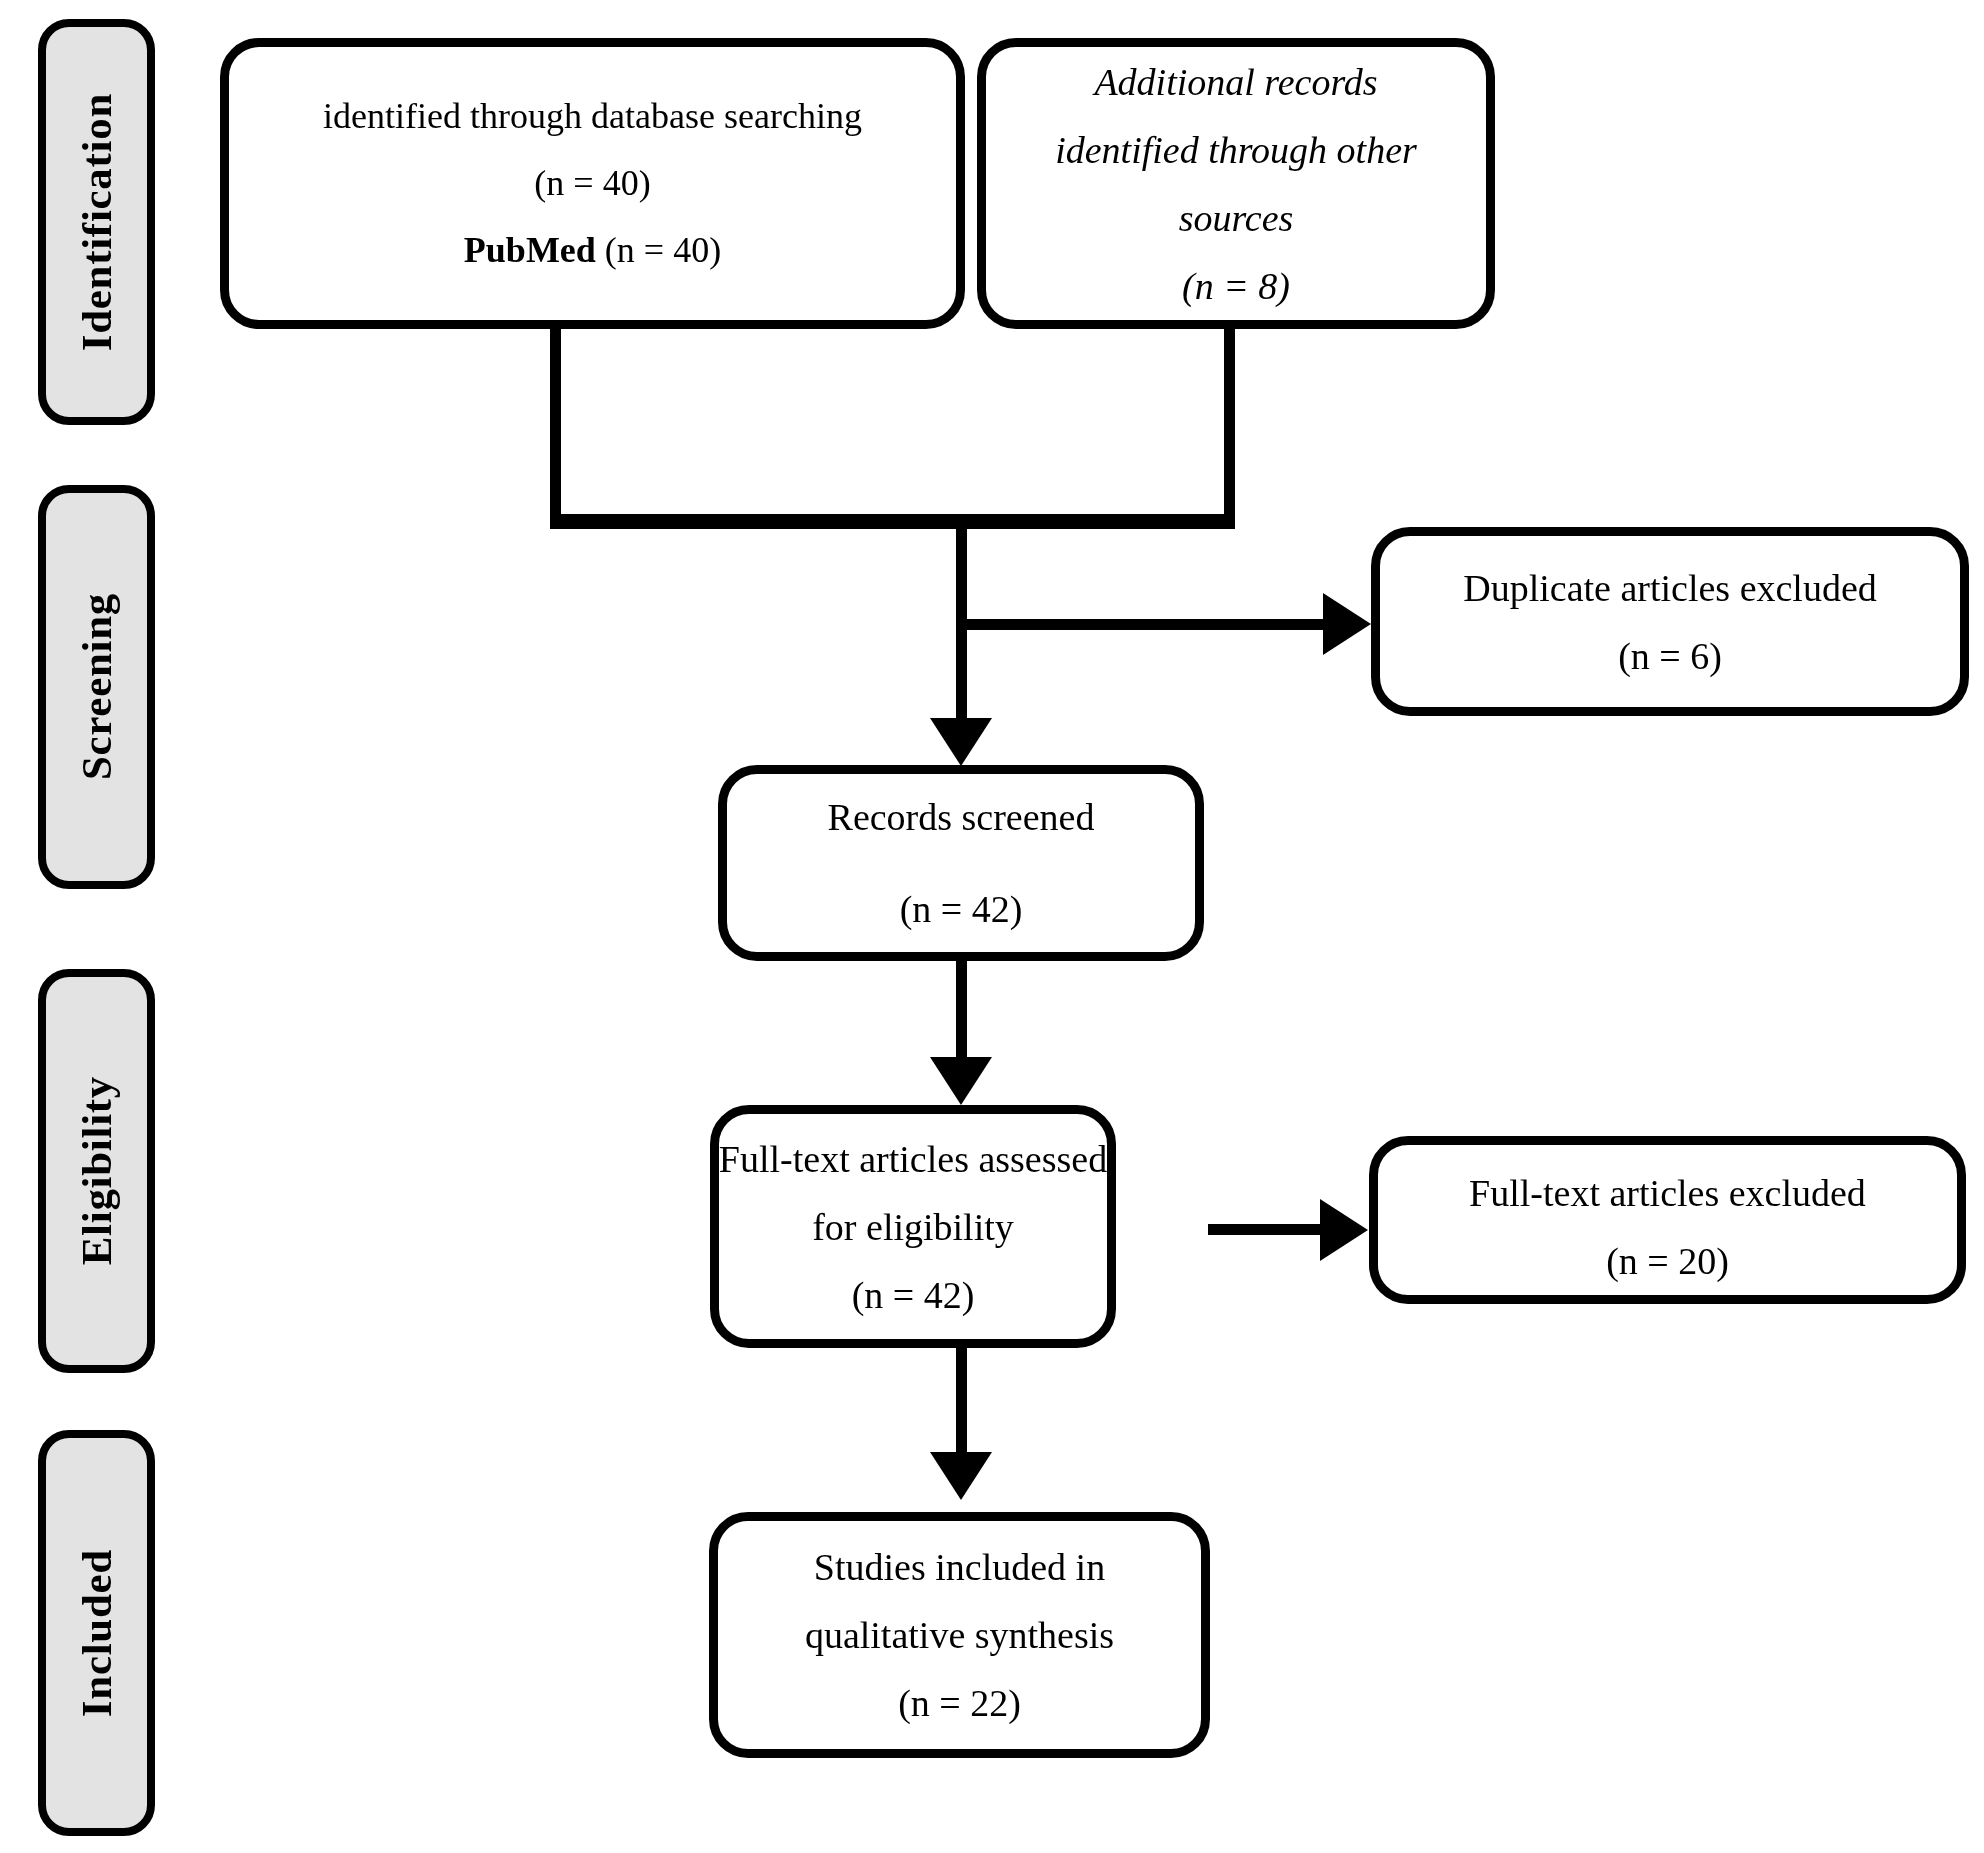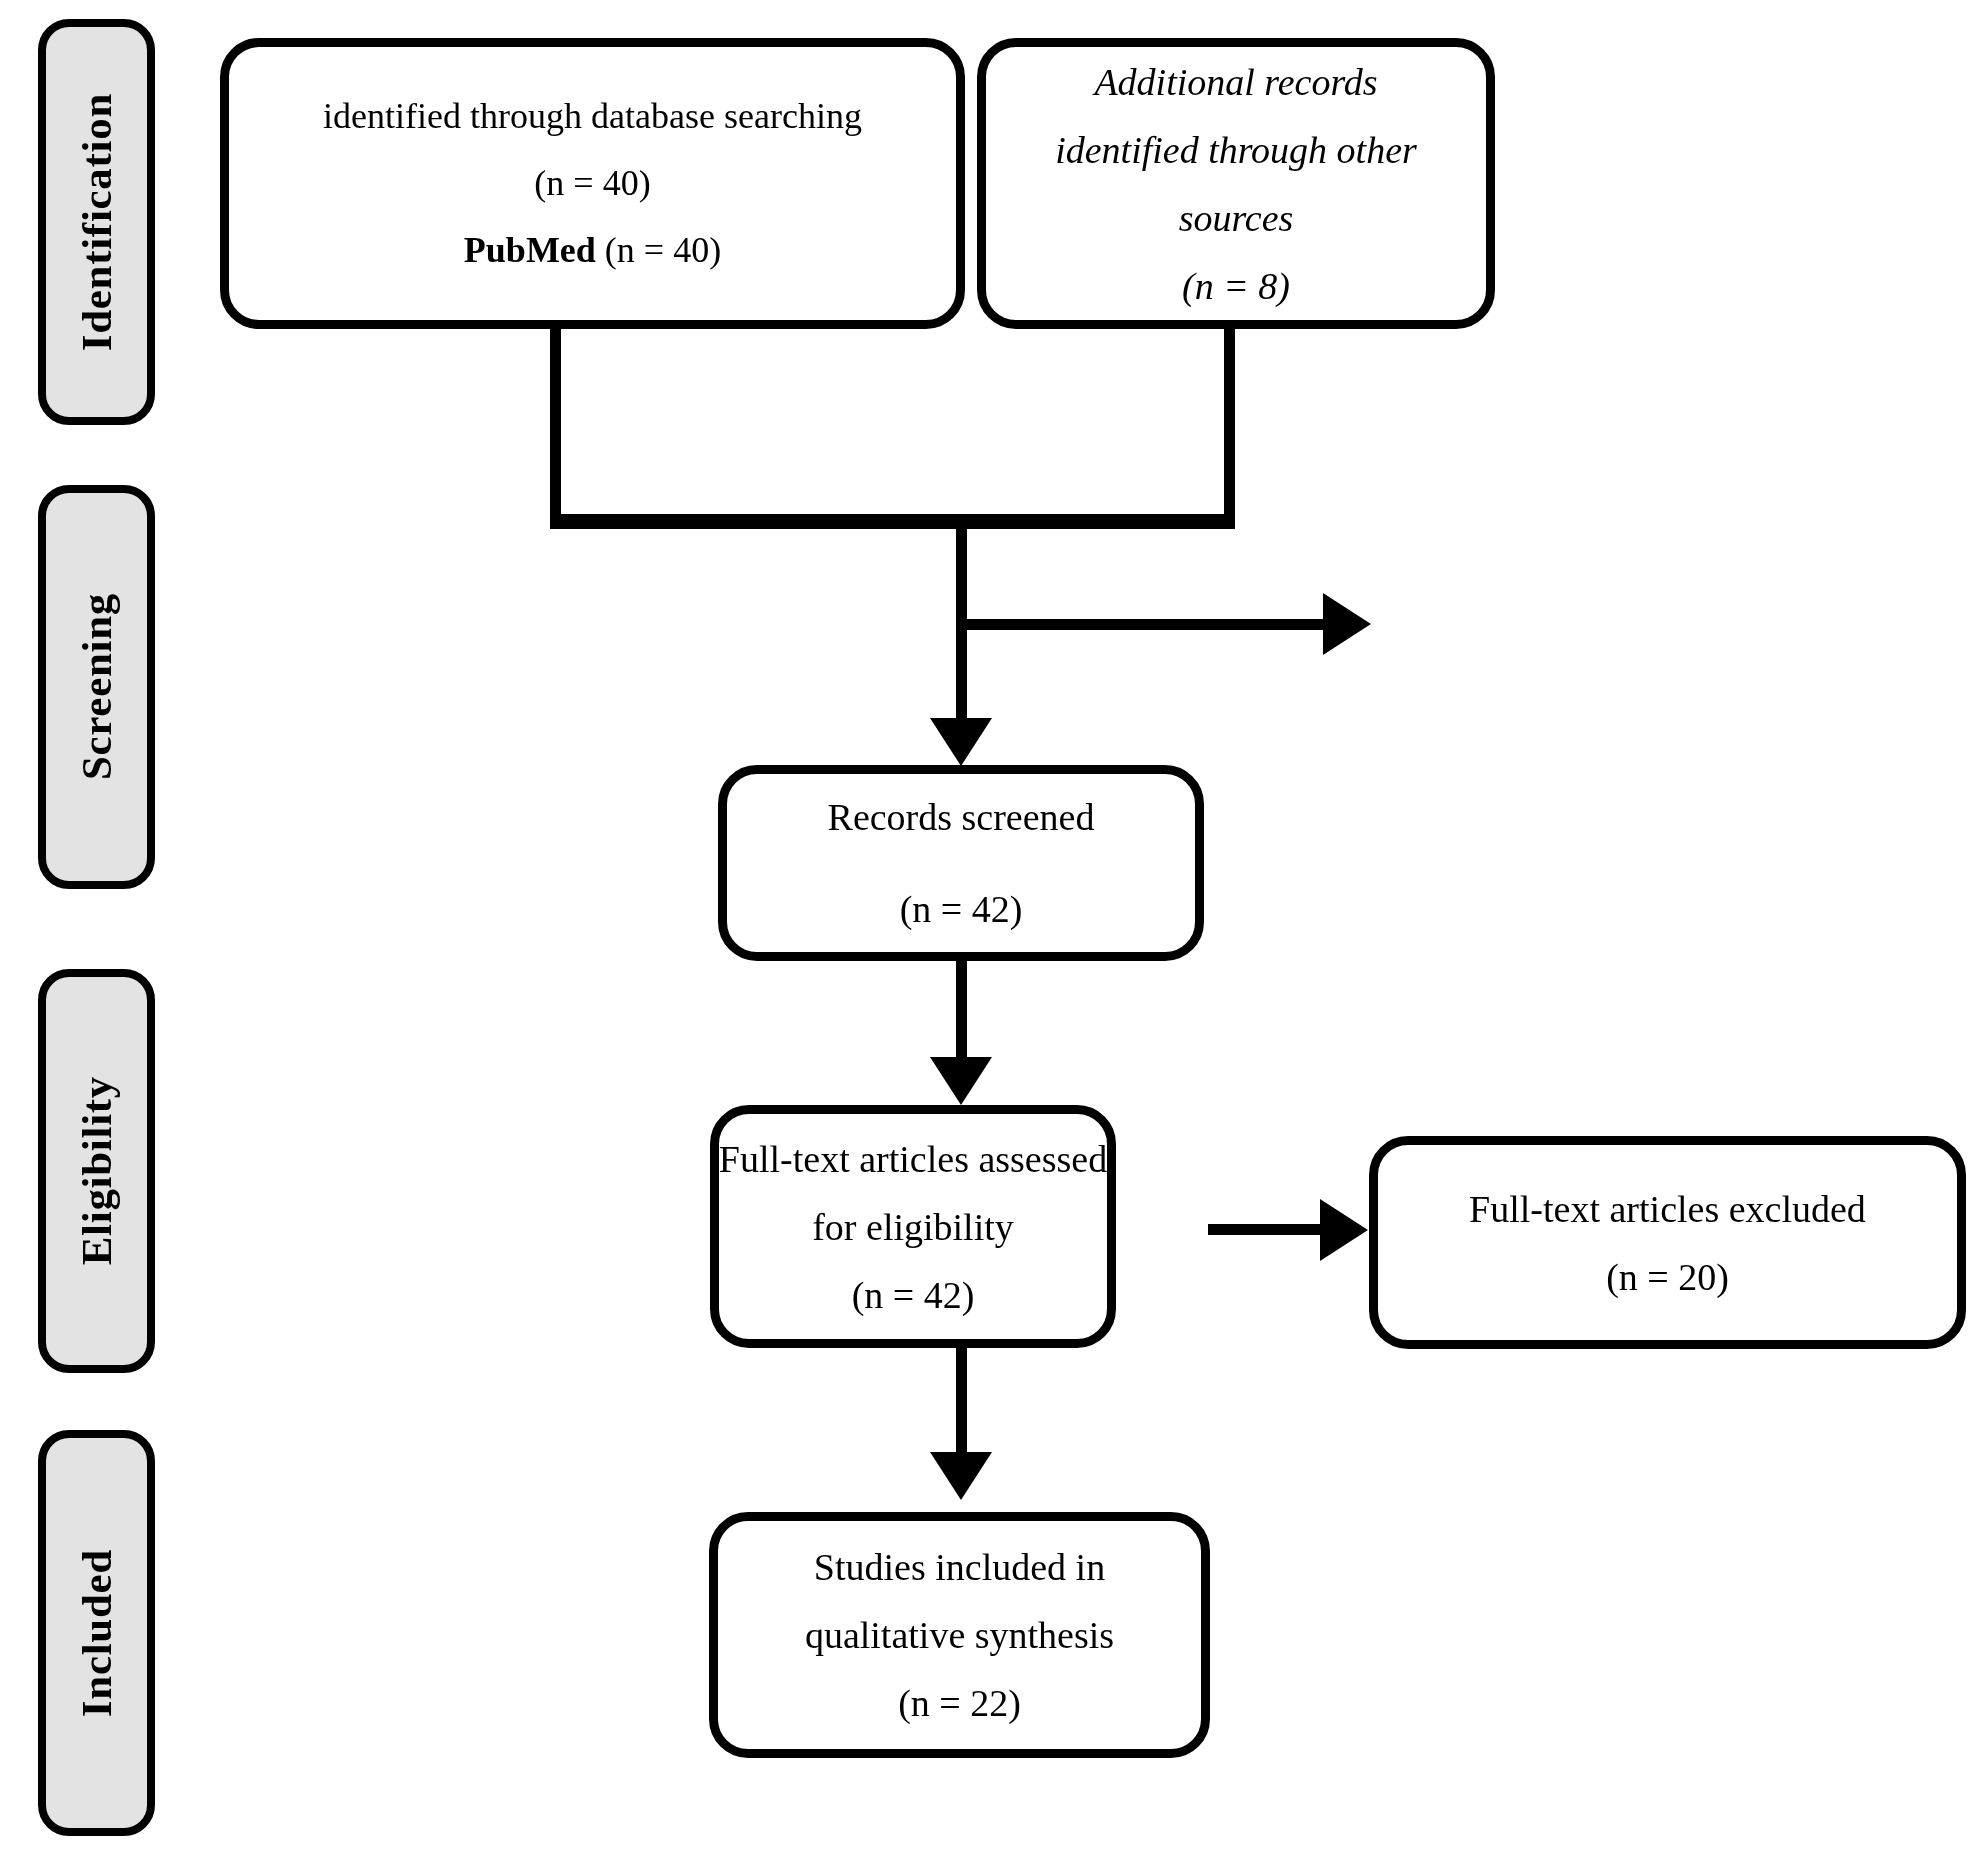--- a/index.html
+++ b/index.html
@@ -58,21 +58,21 @@
     align-items: center;
     text-align: center;
     font-size: 38px;
     line-height: 68px;
   }
   #box-records-identified { left: 220px;  top: 38px;   width: 745px; height: 291px; font-size: 36px; line-height: 67px; }
   #box-additional-records { left: 977px; top: 38px;   width: 518px;  height: 291px; font-style: italic; }
   #box-duplicates-excluded{ left: 1371px; top: 527px;  width: 598px;  height: 189px; }
   #box-records-screened   { left: 718px; top: 765px; width: 486px;  height: 196px; gap: 24px; }
   #box-fulltext-assessed  { left: 710px; top: 1105px; width: 406px;  height: 243px; }
-  #box-fulltext-excluded  { left: 1369px; top: 1136px; width: 597px;  height: 213px; }
+  #box-fulltext-excluded  { left: 1369px; top: 1136px; width: 597px;  height: 168px; justify-content: flex-end; }
   #box-studies-included   { left: 709px; top: 1500px; width: 501px;  height: 246px; margin-top: 12px; }
   .line { white-space: nowrap; }
   .line sup { font-size: 0.58em; vertical-align: super; line-height: 0; }
   .line b { font-weight: bold; }
 
   
   .conn { position: absolute; background: #000000; }
   #conn-identified-down    { left: 550px;  top: 328px;  width: 11.4px;   height: 201px; }
   #conn-additional-down    { left: 1224px; top: 328px;  width: 11.4px;   height: 201px; }
   #conn-merge-horizontal   { left: 550px;  top: 514px;  width: 685px; height: 14.8px; }
@@ -139,20 +139,24 @@
     <div class="line"><b>PubMed</b><span> (n = 40)</span></div>
   </div>
 
   <div class="box" id="box-additional-records">
     <div class="line">Additional records</div>
     <div class="line">identified through other</div>
     <div class="line">sources</div>
     <div class="line">(n = 8)</div>
   </div>
 
+  <div class="box" id="box-duplicates-excluded">
+    <div class="line">Duplicate articles excluded</div>
+    <div class="line">(n = 6)</div>
+  </div>
 
   <div class="box" id="box-records-screened">
     <div class="line">Records screened</div>
     <div class="line">(n = 42)</div>
   </div>
 
   <div class="box" id="box-fulltext-assessed">
     <div class="line">Full-text articles assessed</div>
     <div class="line">for eligibility</div>
     <div class="line">(n = 42)</div>

